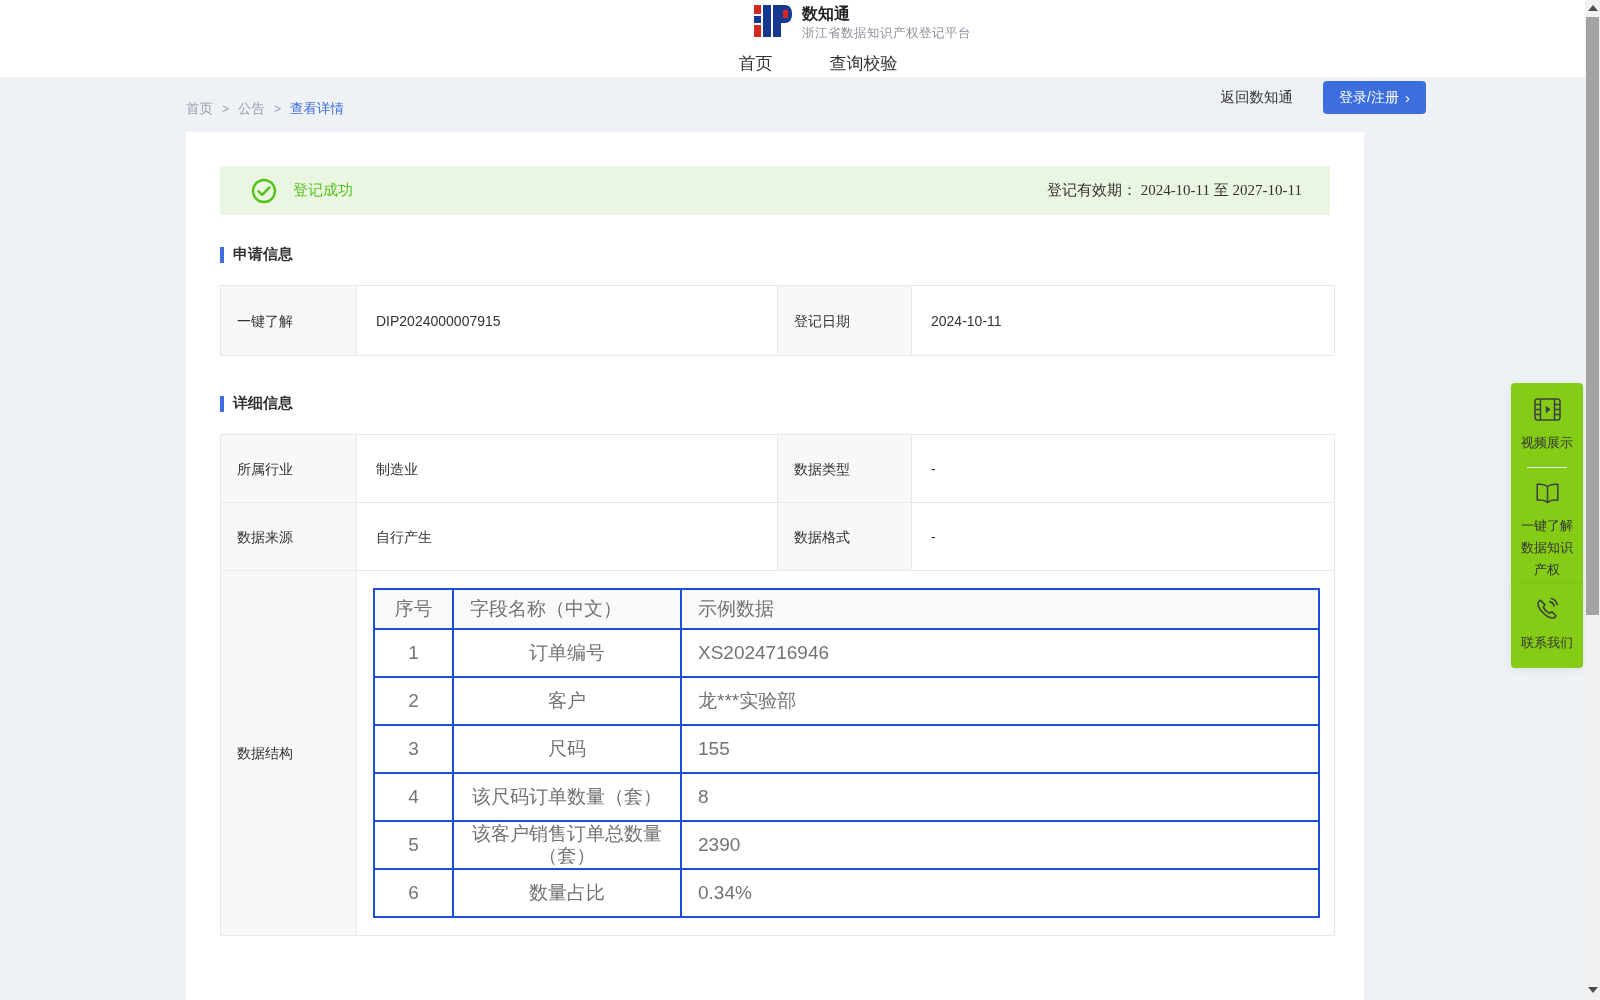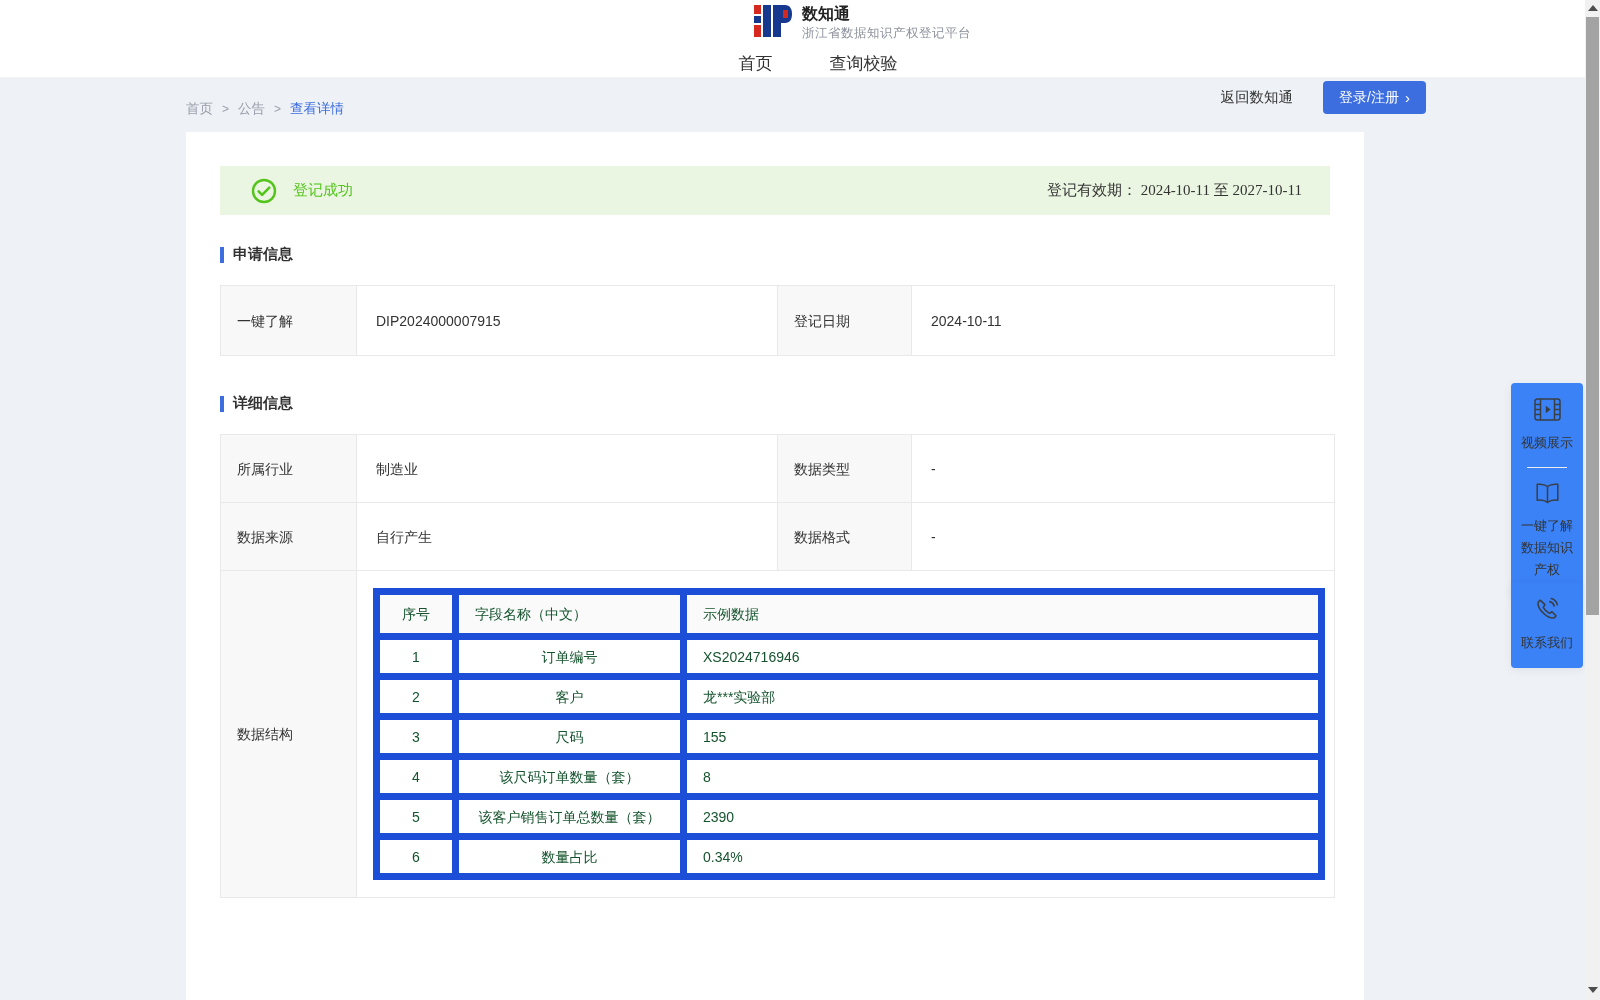--- a/index.html
+++ b/index.html
@@ -41,30 +41,30 @@
   .section-bar { width:4px; height:16px; background:#3d6ee0; margin-right:9px; }
   .section-text { font-size:15px; font-weight:bold; color:#333; }
 
   table.info { border-collapse:collapse; table-layout:fixed; width:1114px; margin-top:21px; }
   table.info td { border:1px solid #e9e9e9; font-size:14px; color:#333; line-height:22px; }
   td.lbl { background:#f8f8f8; padding:0 16px; }
   td.val { background:#fff; padding:0 19px; }
 
   .struct-cell { vertical-align:top; padding:17px 16px 17px 16px !important; }
   table.struct { border-collapse:collapse; table-layout:fixed; width:945px; }
-  table.struct td { border:7px solid #1d4ed8; font-size:14px; color:#14532d; height:40px; background:#fff; }
+  table.struct td { border:2px solid #1d4ed8; font-size:19px; color:#737373; height:40px; background:#fff; }
   table.struct tr.head td { background:#fafafa; }
   .c-seq { text-align:center; }
   .c-field { text-align:center; }
-  .c-sample { text-align:left; padding:0 16px; }
+  .c-sample { text-align:left; padding:12px 16px; }
   tr.head td.c-field { text-align:left; padding:8px 16px; }
   tr.head td.c-sample { text-align:left; padding:0 16px; }
 
   
-  .side-card { position:absolute; right:17px; width:72px; background:#3b82f6; border-radius:4px; box-shadow:0 2px 10px rgba(20,40,80,.07); text-align:center; z-index:3; cursor:pointer; }
+  .side-card { position:absolute; right:17px; width:72px; background:#84cc16; border-radius:4px; box-shadow:0 2px 10px rgba(20,40,80,.07); text-align:center; z-index:3; cursor:pointer; }
   .side-card-1 { top:383px; padding:15px 4px 16px; }
   .side-card-2 { top:583px; padding:14px 4px 14px; }
   .side-label { font-size:13px; color:#333; margin-top:7px; line-height:22px; }
   .side-divider { width:40px; height:1px; background:#ececec; margin:13px auto 14px; }
   .side-multiline { font-size:13px; color:#333; line-height:22px; margin-top:6px; }
 
   
   .scrollbar-track { position:absolute; top:0; right:0; width:15px; height:1000px; background:#f1f1f1; z-index:10; }
   .scroll-arrow { position:absolute; left:0; width:15px; height:15px; display:flex; align-items:center; justify-content:center; cursor:pointer; }
   .scroll-arrow.up { top:0; }

